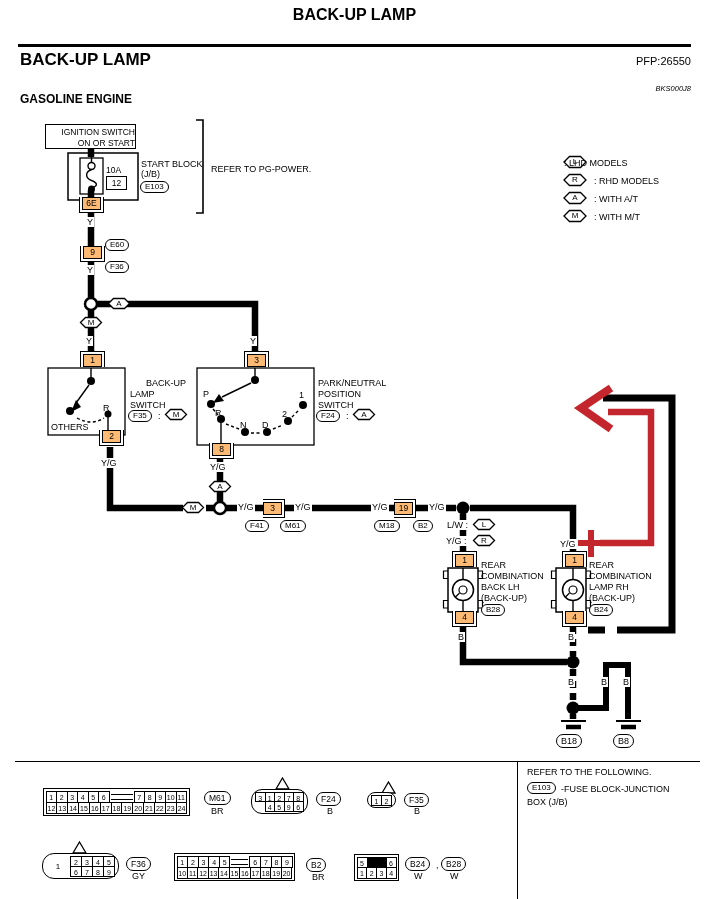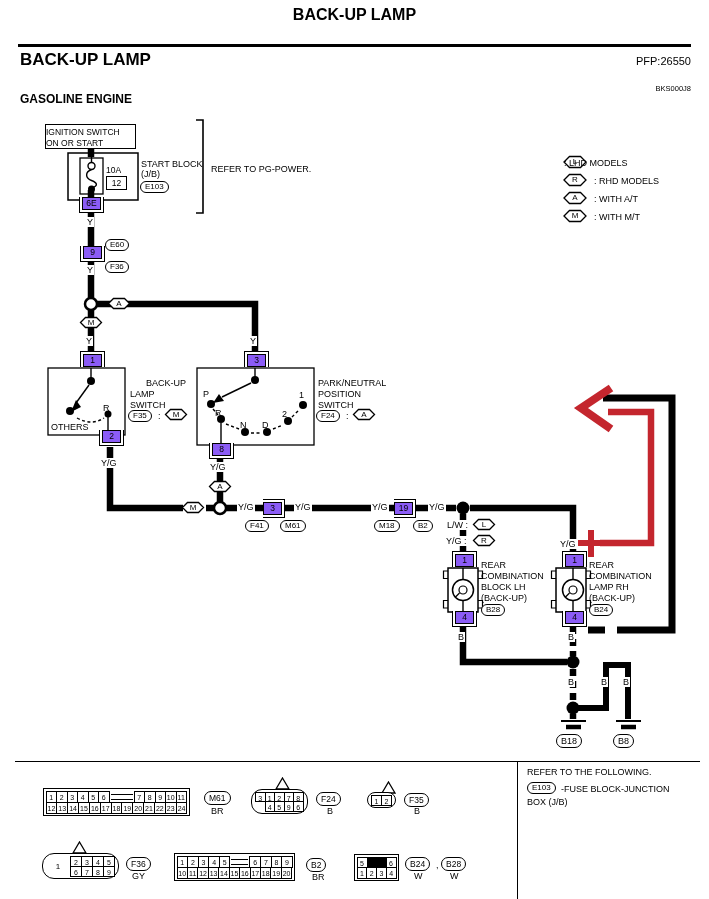--- a/index.html
+++ b/index.html
@@ -13,31 +13,31 @@
   .hexs{position:absolute;z-index:2}
   .hexs svg{position:absolute;left:0;top:0}
   .hexs i{position:absolute;left:0;top:0;right:0;bottom:0;text-align:center;font-size:8px;
           line-height:13px;font-style:normal;z-index:1}
   .hexs.big i{line-height:14px}
   .pinw{position:absolute;border:1.5px solid #000;background:#fff;padding:2px;z-index:2}
   .fo-b{border-bottom:none;padding-bottom:0}
   .fo-t{border-top:none;padding-top:0}
   .fo-l{border-left:none;padding-left:0}
   .pinn{display:block;border:1.5px solid #000;min-width:13px;height:11px;line-height:11px;
-        font-size:8.5px;text-align:center;padding:0 2px;font-weight:400;background:#8b5cf6}
+        font-size:8.5px;text-align:center;padding:0 2px;font-weight:400;background:#fdba74}
   .hdr-title{position:absolute;left:0;top:6px;width:100%;text-align:center;font-size:16px;font-weight:bold}
   .rule{position:absolute;left:18px;top:44px;width:673px;height:3px;background:#000}
   .h1{position:absolute;left:20px;top:50px;font-size:17px;font-weight:bold}
   .pfp{position:absolute;left:560px;top:55px;width:131px;text-align:right;font-size:11px}
   .h2{position:absolute;left:20px;top:73px;font-size:15px;font-weight:bold}
-  .code{position:absolute;left:560px;top:84px;width:131px;text-align:right;font-size:7.5px;}
+  .code{position:absolute;left:560px;top:84px;width:131px;text-align:right;font-size:7.5px;font-style:italic}
   .h3{position:absolute;left:20px;top:92px;font-size:12px;font-weight:bold}
   .sheet{position:absolute;left:562px;top:114px;font-size:20px}
   .ign{position:absolute;left:45px;top:124px;width:91px;height:25px;border:1.5px solid #000;
-       text-align:left;font-size:8.5px;line-height:10.5px;padding-top:2px;box-sizing:border-box;z-index:2;background:#fff}
+       text-align:right;font-size:8.5px;line-height:10.5px;padding-top:2px;box-sizing:border-box;z-index:2;background:#fff}
   .kam{position:absolute;left:444px;top:391px;font-size:27px;font-weight:bold;z-index:3}
   .fusenum{position:absolute;left:106px;top:176px;width:19px;height:12px;border:1.3px solid #000;
            font-size:8.5px;line-height:12px;text-align:center;background:#fff;z-index:2}
   .sep-h{position:absolute;left:15px;top:761px;width:685px;border-top:1.4px solid #000}
   .sep-v{position:absolute;left:517px;top:761px;height:138px;border-left:1.4px solid #000}
   .connbox{position:absolute;border:1.4px solid #000;background:#fff;padding:1.5px;z-index:2}
   .rndbox{position:absolute;border:1.4px solid #000;background:#fff;border-radius:11px;
           padding:1.5px 3px;z-index:2}
   .prow{display:flex}
   .prow+.prow{margin-top:-1px}
@@ -317,21 +317,21 @@
       </svg>
     <i>R</i>
     </span>
   <span class="wl" style="left:559px;top:539px">Y/G</span>
 
   <span class="pinw fo-b" style="left:452px;top:551px">
       <b class="pinn">1</b>
     </span>
   <span class="tl" style="left:481px;top:560px">REAR</span>
   <span class="tl" style="left:481px;top:571px">COMBINATION</span>
-  <span class="tl" style="left:481px;top:582px">BLOCK LH</span>
+  <span class="tl" style="left:481px;top:582px">BACK LH</span>
   <span class="tl" style="left:481px;top:593px">(BACK-UP)</span>
   <span class="oval" style="left:481px;top:604px">B28</span>
   <span class="pinw fo-t" style="left:452px;top:611px">
       <b class="pinn">4</b>
     </span>
 
   <span class="pinw fo-b" style="left:562px;top:551px">
       <b class="pinn">1</b>
     </span>
   <span class="tl" style="left:589px;top:560px">REAR</span>

